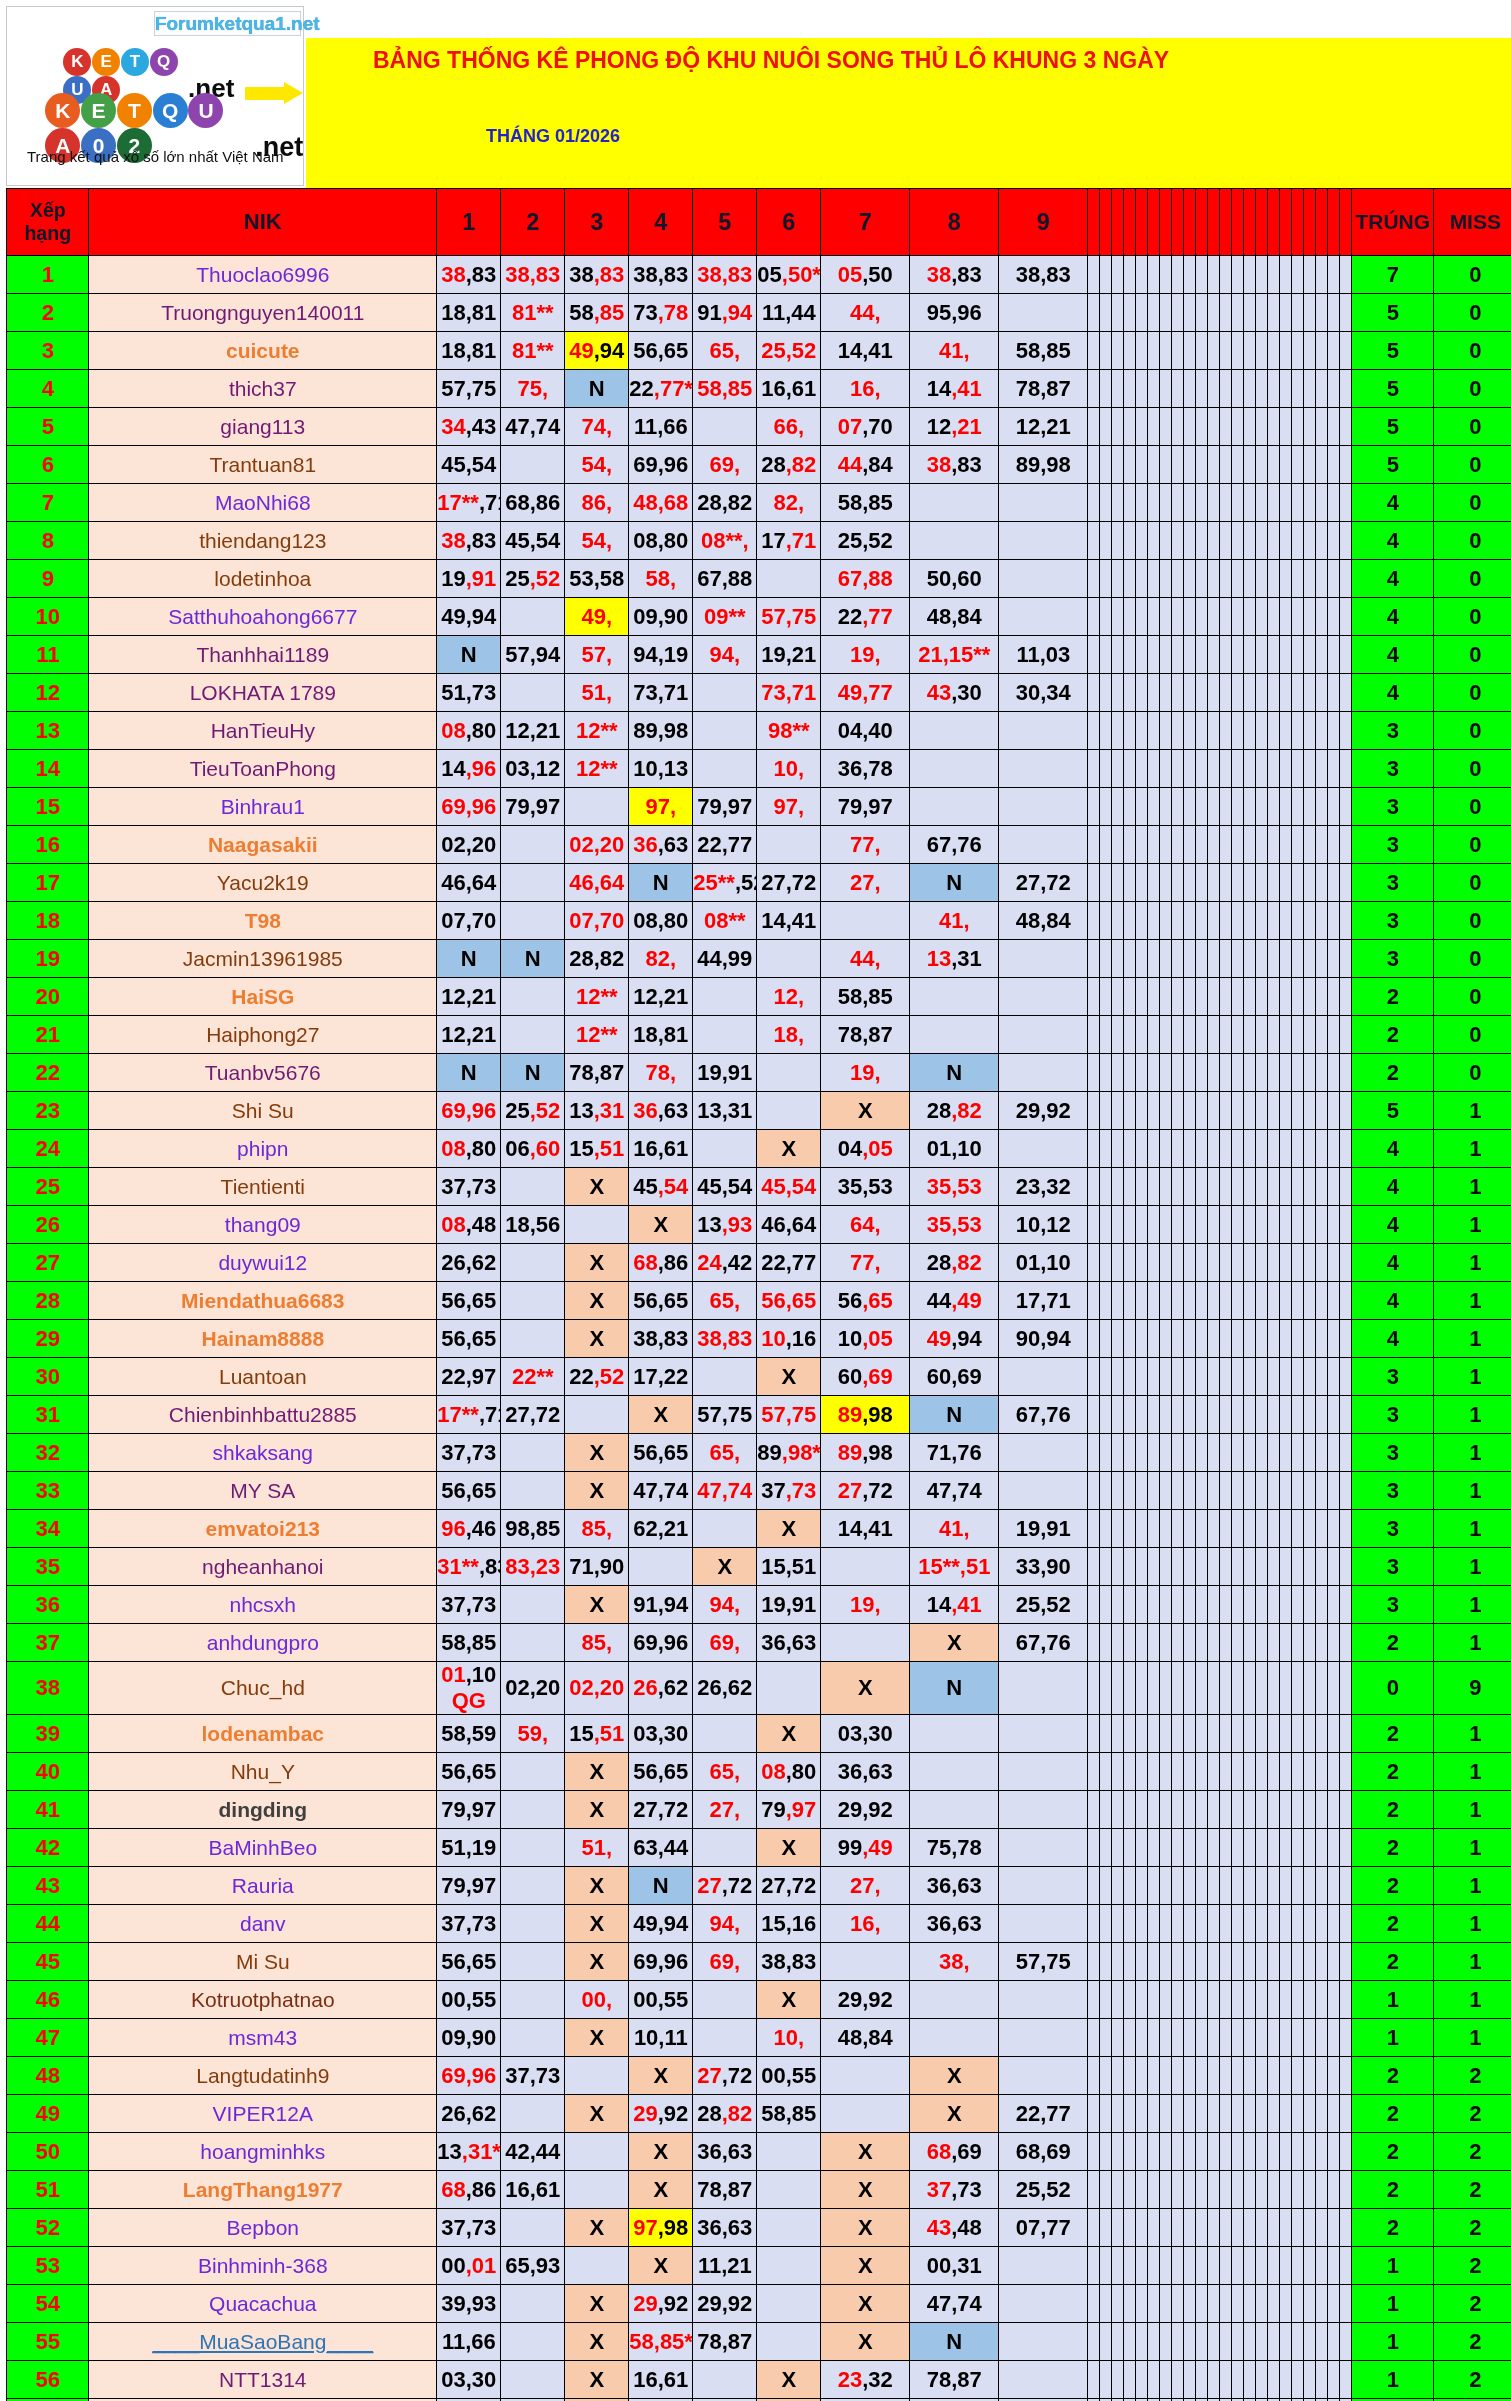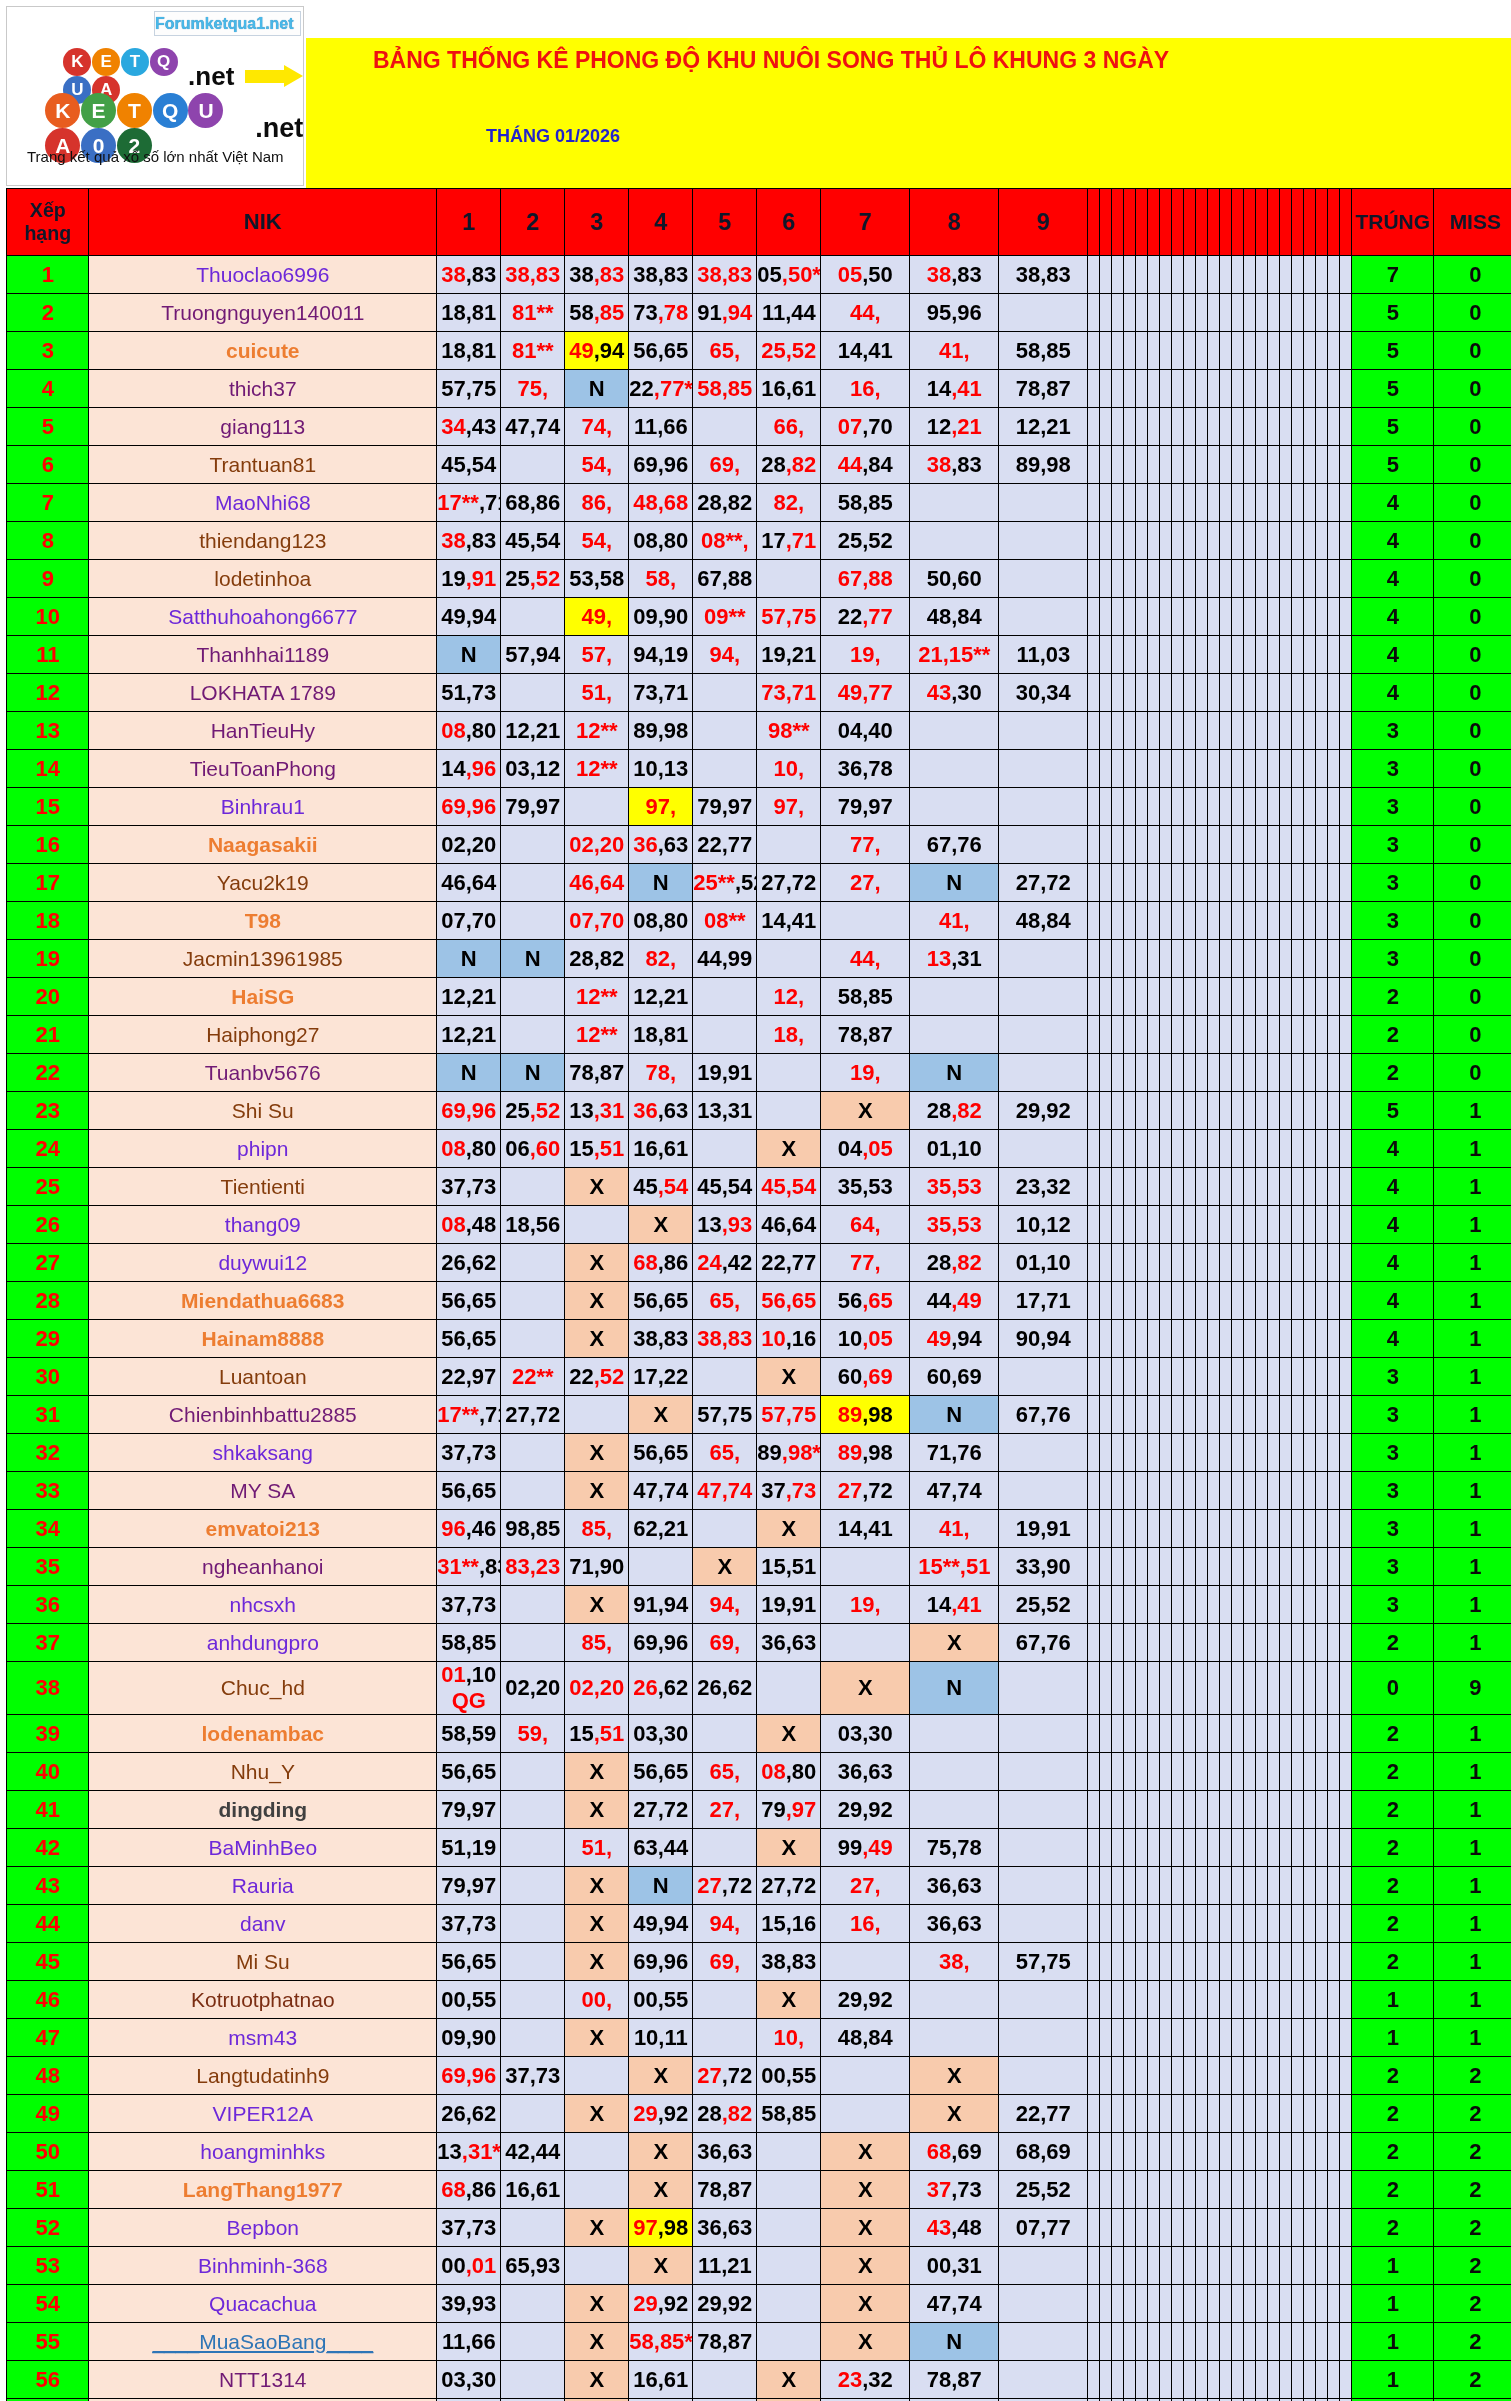--- a/index.html
+++ b/index.html
@@ -2,23 +2,23 @@
 <html style="font-size:12.5px"><head>
 <meta charset="utf-8">
 <style>
   html,body{margin:0;padding:0}
   body{width:1511px;height:2401px;position:relative;background:#ffffff;
        font-family:"Liberation Sans",sans-serif;overflow:hidden}
 
   
   #logo-box{position:absolute;left:6.3px;top:6.3px;width:298px;height:180px;background:#fff;border:0.8px solid #c9c9c9;box-sizing:border-box}
   #forum-badge{position:absolute;right:2.4px;top:3.9px;width:147px;height:25px;border:1.6px solid #c7d3e0;
-      background:#fdfdfd;font-size:16px;font-weight:bold;color:#49b8e8;text-align:left;line-height:23.5px;box-sizing:border-box;
+      background:#fdfdfd;font-size:19px;font-weight:bold;color:#49b8e8;text-align:left;line-height:23.5px;box-sizing:border-box;
       text-shadow:0 0 0.8px #1d6fa5}
-  .logo-row{position:absolute;display:flex;align-items:center}
+  .logo-row{position:absolute;display:flex;align-items:flex-end}
   #site1-row{left:56px;top:41px}
   #site2-row{left:38px;top:86px}
   .circ{display:inline-block;border-radius:50%;color:#fff;font-weight:bold;text-align:center;margin-right:0.8px}
   #site1-row .circ{width:28px;height:28px;line-height:28px;font-size:17px}
   #site2-row .circ{width:35px;height:35px;line-height:35px;font-size:21px}
   .net-suffix{font-weight:bold;color:#0c0c0c}
   #site1-row .net-suffix{font-size:26px}
   #site2-row .net-suffix{font-size:27px}
   #arrow{display:flex;align-items:center;margin-left:11px}
   #arrow .a-body{width:39px;height:12.5px;background:#ffe800}

